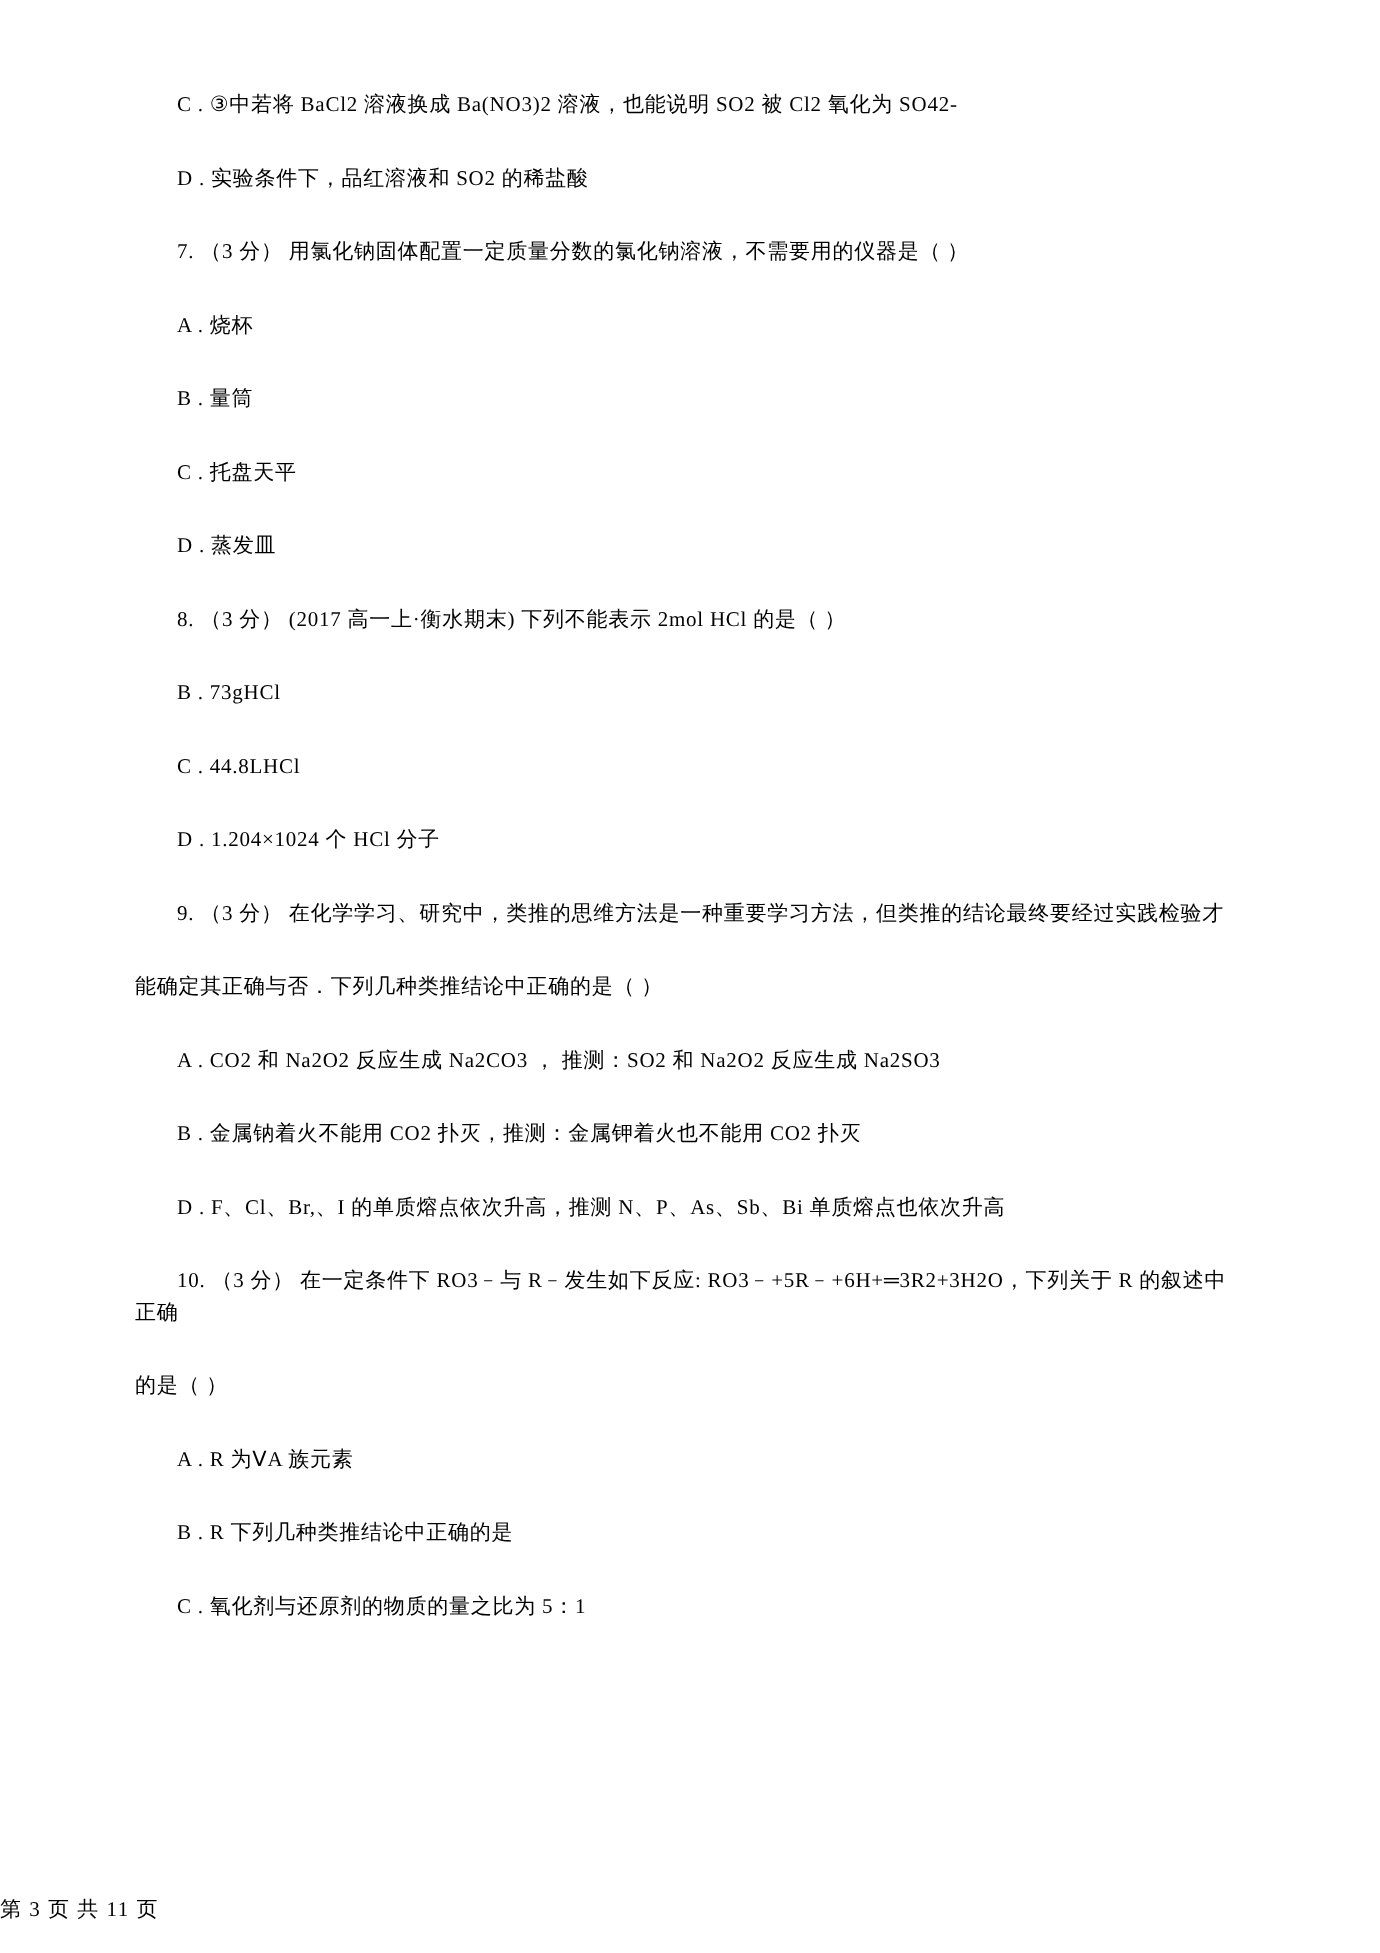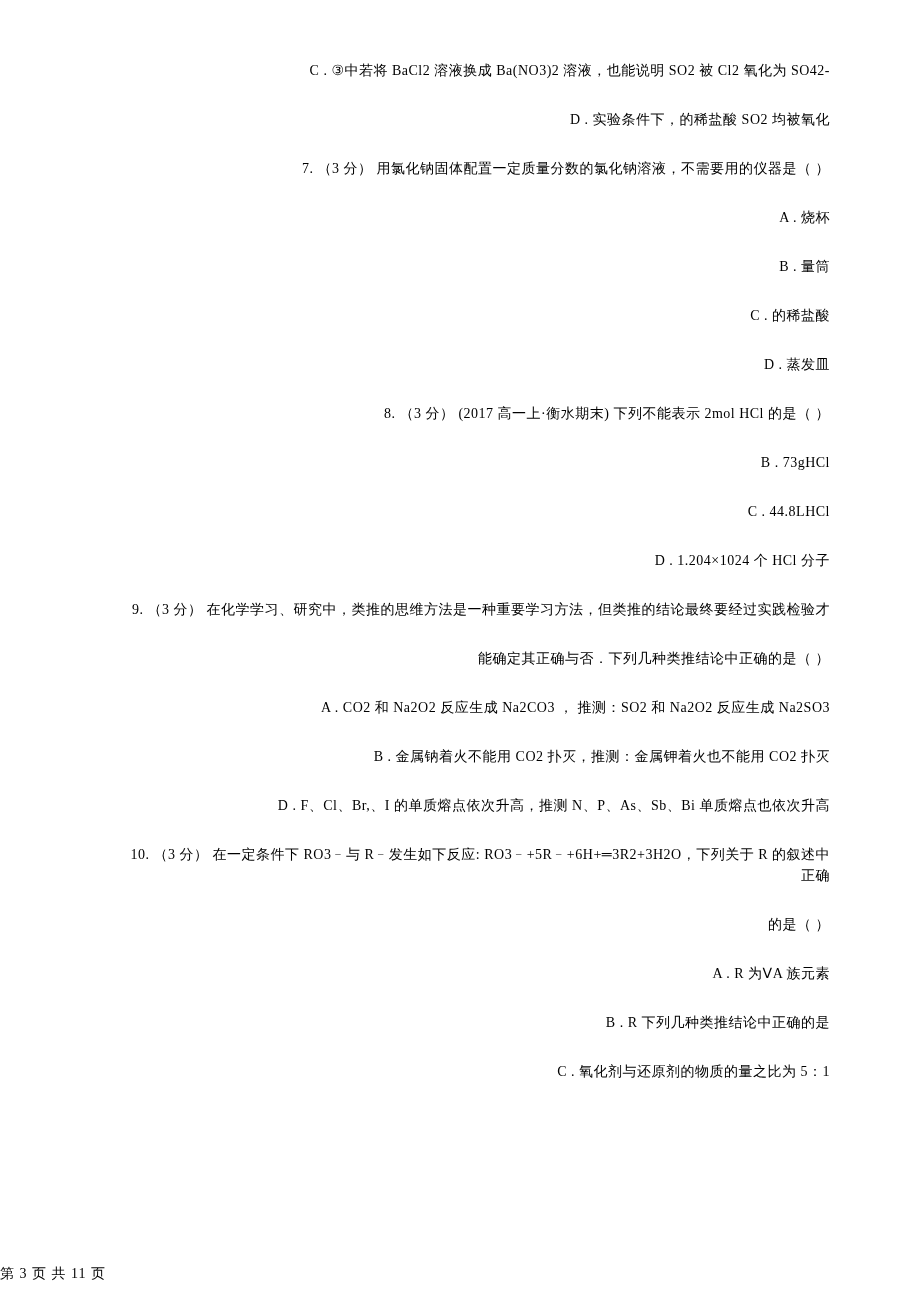--- a/index.html
+++ b/index.html
@@ -1,15 +1,15 @@
 <!DOCTYPE html>
 <html><head>
   <meta charset="utf-8">
   <style>
-    * { margin: 0; padding: 0; box-sizing: border-box; text-align: right; }
+    * { margin: 0; padding: 0; box-sizing: border-box; }
     body {
       width: 920px;
       min-height: 1302px;
       background: #ffffff;
       font-family: "SimSun", "宋体", serif;
       font-size: 14px;
       color: #000000;
       line-height: 1.5;
       padding: 60px 90px 40px 90px;
       position: relative;
@@ -31,25 +31,25 @@
       text-align: left;
       font-size: 14px;
       letter-spacing: 1px;
     }
   </style>
 </head>
 <body>
 
 <div>
   <div class="para">C . ③中若将 BaCl2 溶液换成 Ba(NO3)2 溶液，也能说明 SO2 被 Cl2 氧化为 SO42-</div>
-  <div class="para">D . 实验条件下，的稀盐酸 SO2 均被氧化</div>
+  <div class="para">D . 实验条件下，品红溶液和 SO2 的稀盐酸</div>
   <div class="para">7. （3 分）  用氯化钠固体配置一定质量分数的氯化钠溶液，不需要用的仪器是（     ）</div>
   <div class="para">A . 烧杯</div>
   <div class="para">B . 量筒</div>
-  <div class="para">C . 的稀盐酸</div>
+  <div class="para">C . 托盘天平</div>
   <div class="para">D . 蒸发皿</div>
   <div class="para">8. （3 分） (2017 高一上·衡水期末) 下列不能表示 2mol HCl 的是（     ）</div>
   <div class="para">B . 73gHCl</div>
   <div class="para">C . 44.8LHCl</div>
   <div class="para">D . 1.204×1024 个 HCl 分子</div>
   <div class="para">9. （3 分） 在化学学习、研究中，类推的思维方法是一种重要学习方法，但类推的结论最终要经过实践检验才</div>
   <div class="para-noindent">能确定其正确与否．下列几种类推结论中正确的是（     ）</div>
   <div class="para">A . CO2 和 Na2O2 反应生成 Na2CO3 ，  推测：SO2 和 Na2O2 反应生成 Na2SO3</div>
   <div class="para">B . 金属钠着火不能用 CO2 扑灭，推测：金属钾着火也不能用 CO2 扑灭</div>
   <div class="para">D . F、Cl、Br,、I 的单质熔点依次升高，推测 N、P、As、Sb、Bi 单质熔点也依次升高</div>

